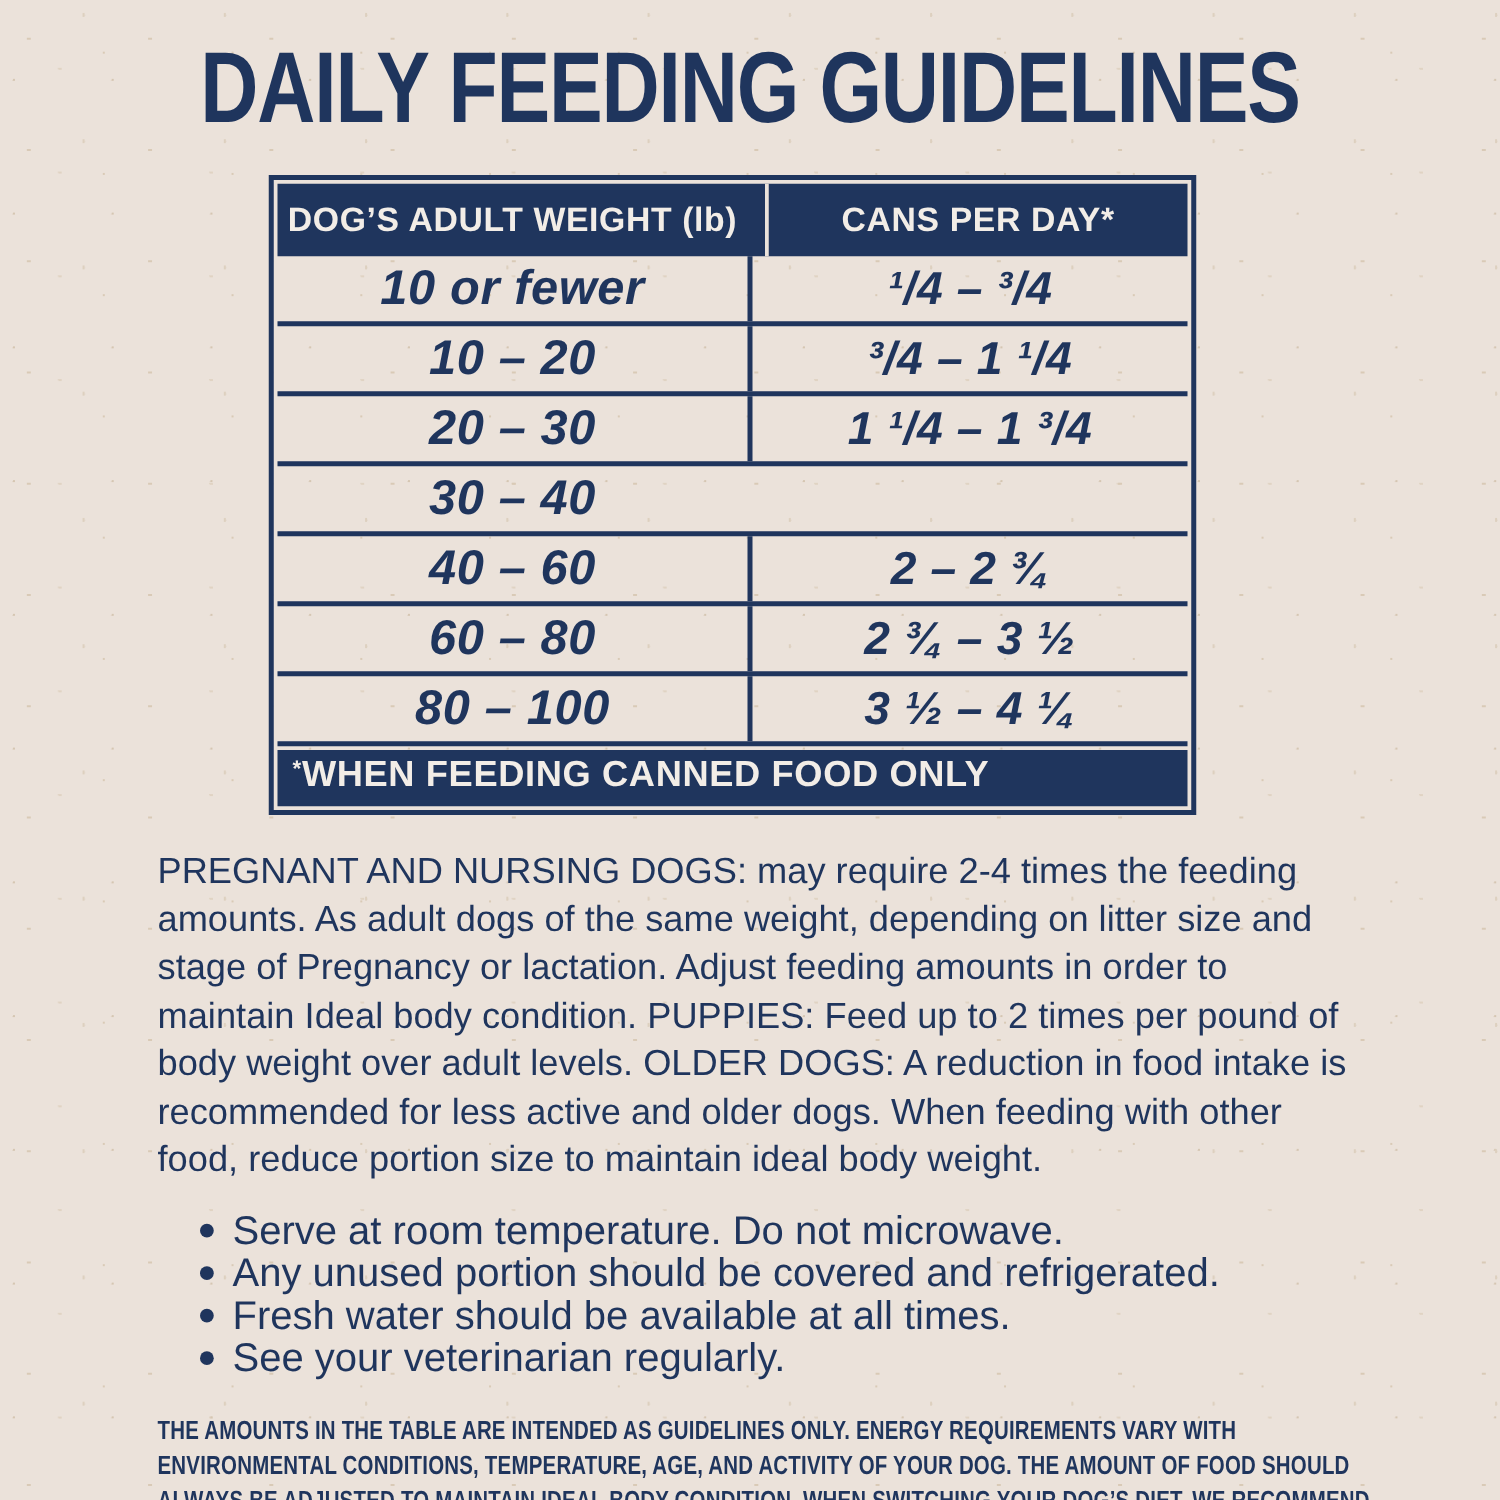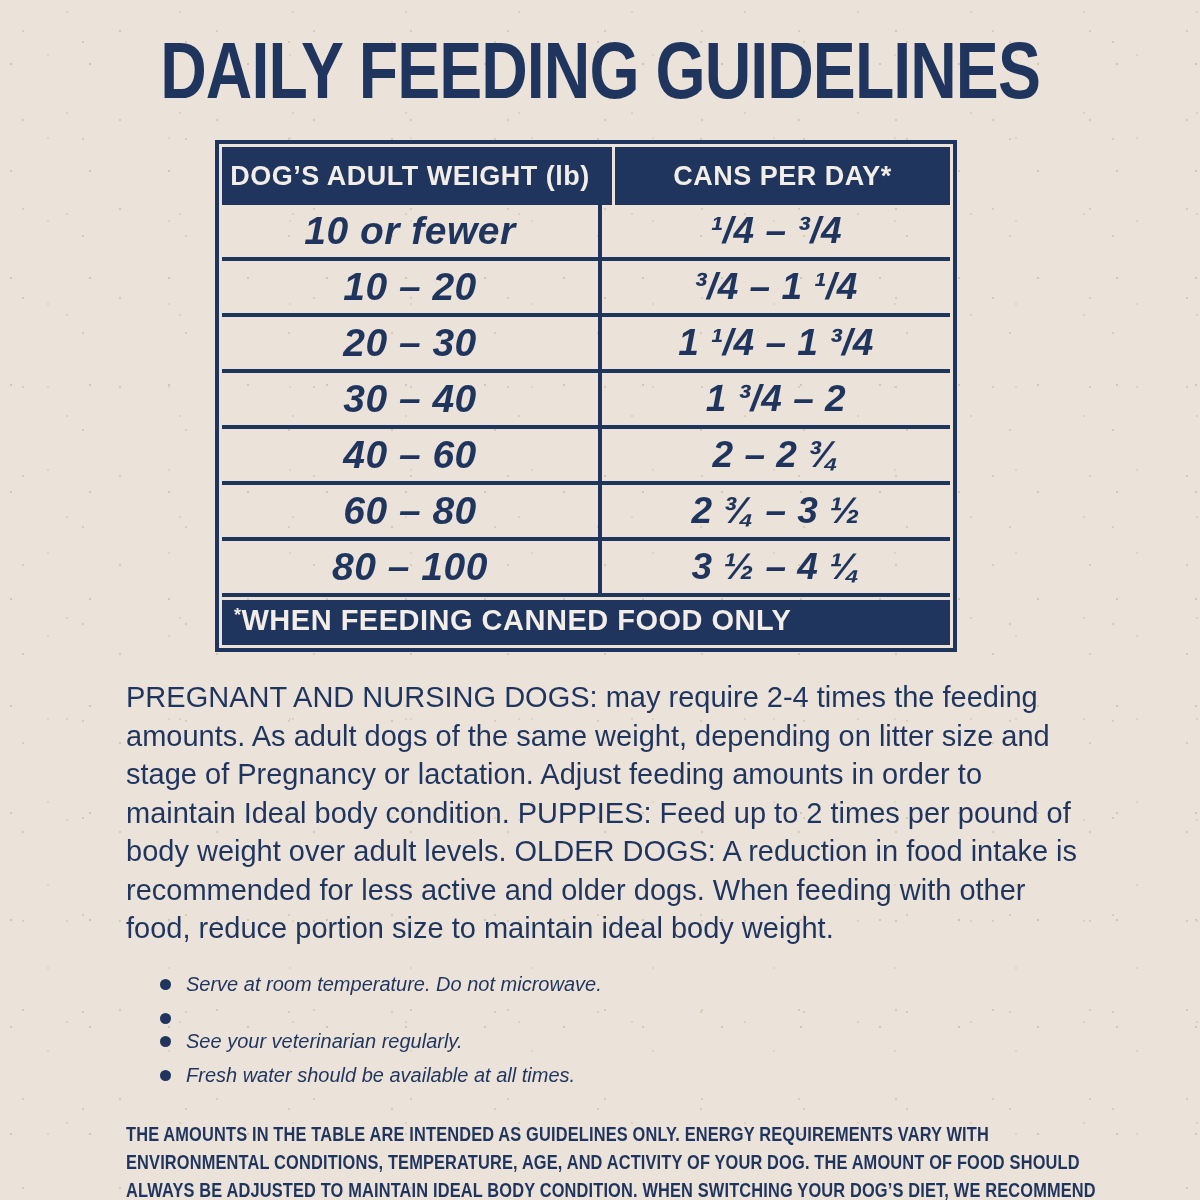--- a/index.html
+++ b/index.html
@@ -61,21 +61,21 @@
   }
   .tfoot .star{font-size:0.62em;line-height:1;padding-top:2px;}
   
   .para{
     margin:26px 0 0 126px;width:956px;
     font-size:29px;line-height:38.5px;font-weight:500;
   }
   .para b{font-weight:400;}
   
   .bullets{margin:20px 0 0 160px;list-style:none;padding:0;}
-  .bullets li{display:flex;margin:0 0 1px 0;font-size:20px;line-height:33px;font-weight:500;font-style:italic;}
+  .bullets li{display:flex;margin:0 0 1px 0;font-size:32px;line-height:33px;font-weight:500;}
   .dot{
     flex:0 0 auto;width:11px;height:11px;border-radius:50%;
     background:var(--navy);margin:11px 15px 0 0;
   }
   
   .fine{
     margin:28px 0 0 126px;width:1268px;
     transform:scaleX(0.78);transform-origin:left top;
     font-size:21px;font-weight:700;line-height:28px;letter-spacing:0.2px;
   }
@@ -102,21 +102,20 @@
     <div class="brow">
       <div class="cell c1">10 – 20</div>
       <div class="cell c2">³/4 – 1 ¹/4</div>
     </div>
     <div class="brow">
       <div class="cell c1">20 – 30</div>
       <div class="cell c2">1 ¹/4 – 1 ³/4</div>
     </div>
     <div class="brow">
       <div class="cell c1">30 – 40</div>
-      <div class="cell c2">1 ³/4 – 2</div>
     </div>
     <div class="brow">
       <div class="cell c1">40 – 60</div>
       <div class="cell c2">2 – 2 ¾</div>
     </div>
     <div class="brow">
       <div class="cell c1">60 – 80</div>
       <div class="cell c2">2 ¾ – 3 ½</div>
     </div>
     <div class="brow last">
@@ -134,26 +133,27 @@
     <span><b>PREGNANT AND NURSING DOGS:</b><span> may require 2-4 times the feeding amounts. As adult dogs of the same weight, depending on litter size and stage of Pregnancy or lactation. Adjust feeding amounts in order to maintain Ideal body condition. </span></span><span><b>PUPPIES:</b><span> Feed up to 2 times per pound of body weight over adult levels. </span></span><span><b>OLDER DOGS:</b><span> A reduction in food intake is recommended for less active and older dogs. When feeding with other food, reduce portion size to maintain ideal body weight.</span></span>
   </div>
 
   <ul class="bullets">
     <li>
         <span class="dot"></span>
         <span>Serve at room temperature. Do not microwave.</span>
       </li>
     <li>
         <span class="dot"></span>
+        <span>Any unused portion should be covered and refrigerated.</span>
+      </li>
+    <li>
+        <span class="dot"></span>
+        <span>Fresh water should be available at all times.</span>
       </li>
     <li>
         <span class="dot"></span>
         <span>See your veterinarian regularly.</span>
-      </li>
-    <li>
-        <span class="dot"></span>
-        <span>Fresh water should be available at all times.</span>
       </li>
   </ul>
 
   <div class="fine">THE AMOUNTS IN THE TABLE ARE INTENDED AS GUIDELINES ONLY. ENERGY REQUIREMENTS VARY WITH ENVIRONMENTAL CONDITIONS, TEMPERATURE, AGE, AND ACTIVITY OF YOUR DOG. THE AMOUNT OF FOOD SHOULD ALWAYS BE ADJUSTED TO MAINTAIN IDEAL BODY CONDITION. WHEN SWITCHING YOUR DOG’S DIET, WE RECOMMEND THAT IT BE DONE GRADUALLY OVER A 7-10 DAY PERIOD. REPLACE 25% OF THE CURRENT DIET WITH THE NEW DIET EVERY 2-3 DAYS UNTIL THEY ARE FULLY TRANSITIONED.</div>
 
 </div>
 
 </body></html>

